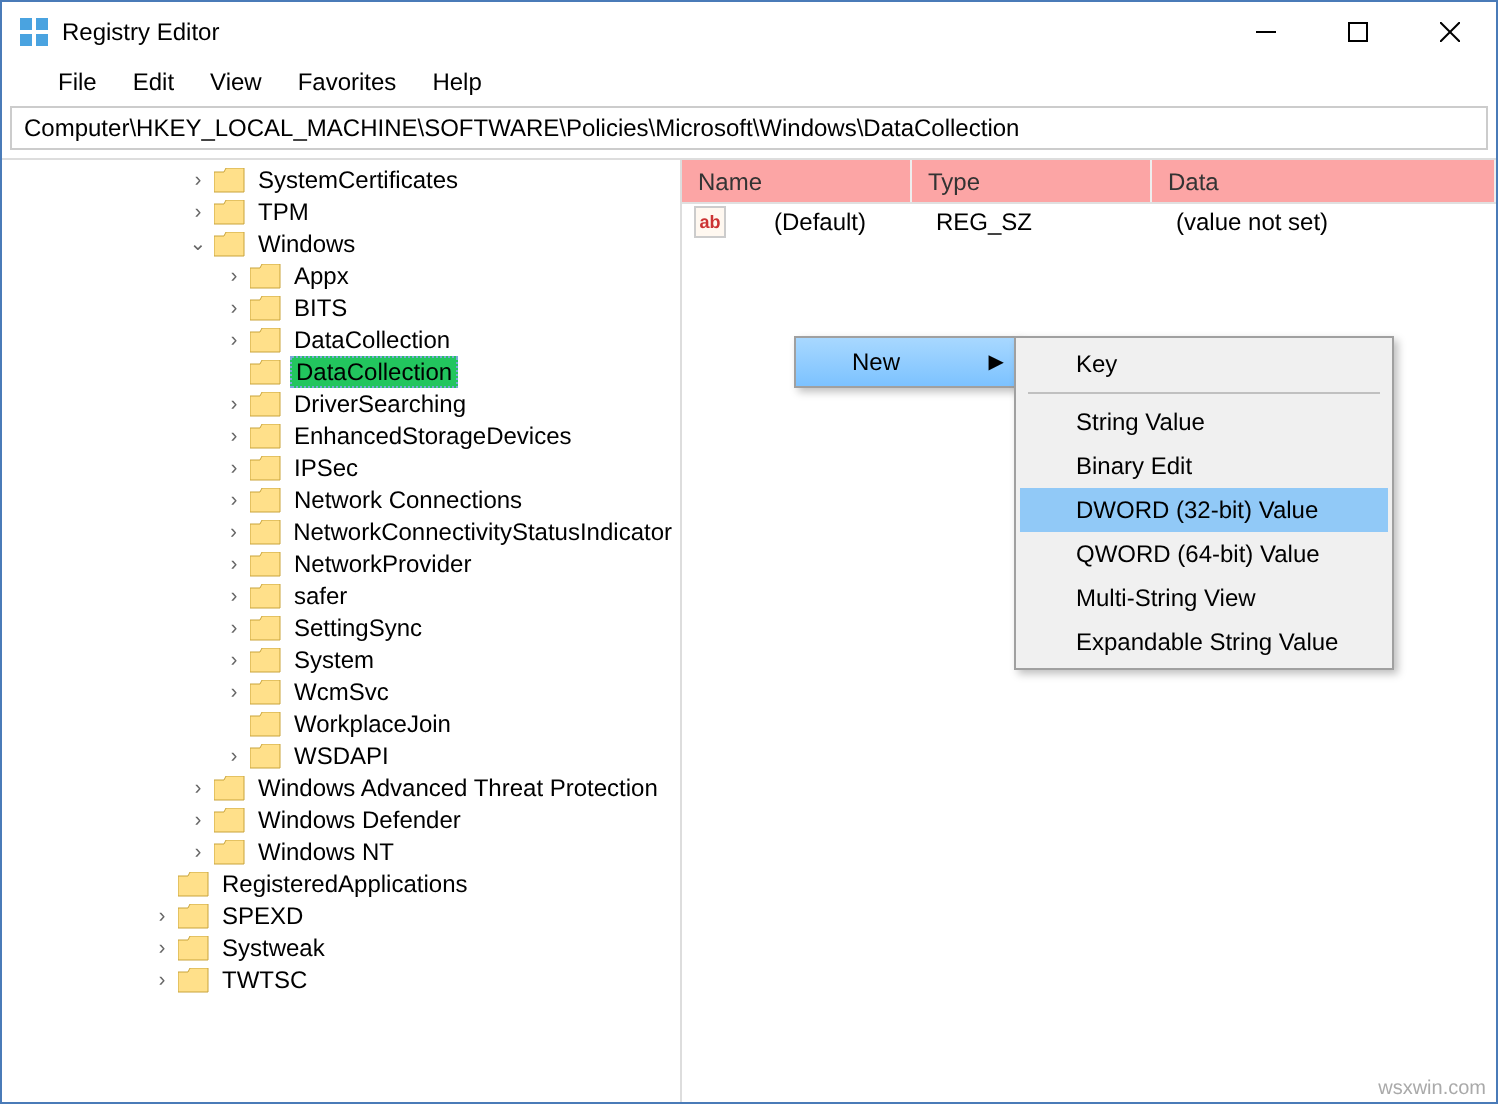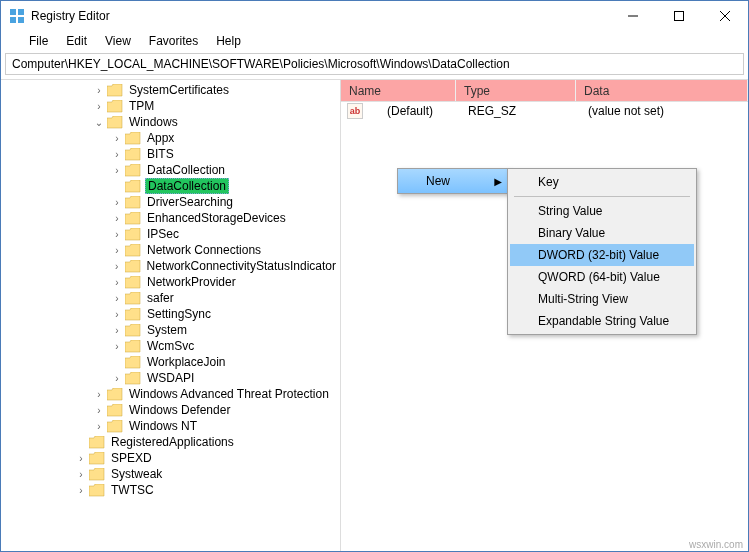--- a/index.html
+++ b/index.html
@@ -404,21 +404,21 @@
         <div class="cm-item hover">
           <span>New</span>
           <span class="arrow">▶</span>
         </div>
       </div>
 
       <div class="context-menu sub">
         <div class="cm-item">Key</div>
         <div class="sep"></div>
         <div class="cm-item">String Value</div>
-        <div class="cm-item">Binary Value</div>
+        <div class="cm-item">Binary Edit</div>
         <div class="cm-item hover">DWORD (32-bit) Value</div>
         <div class="cm-item">QWORD (64-bit) Value</div>
         <div class="cm-item">Multi-String View</div>
         <div class="cm-item">Expandable String Value</div>
       </div>
 
     </div>
   </div>
 </div>
 

